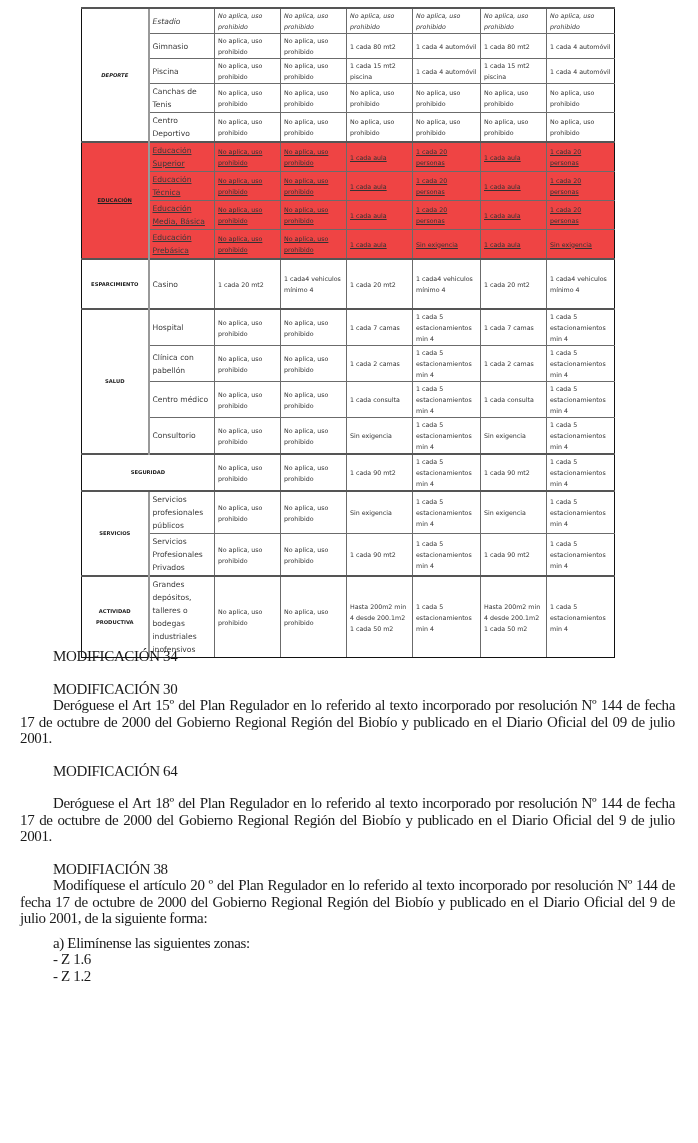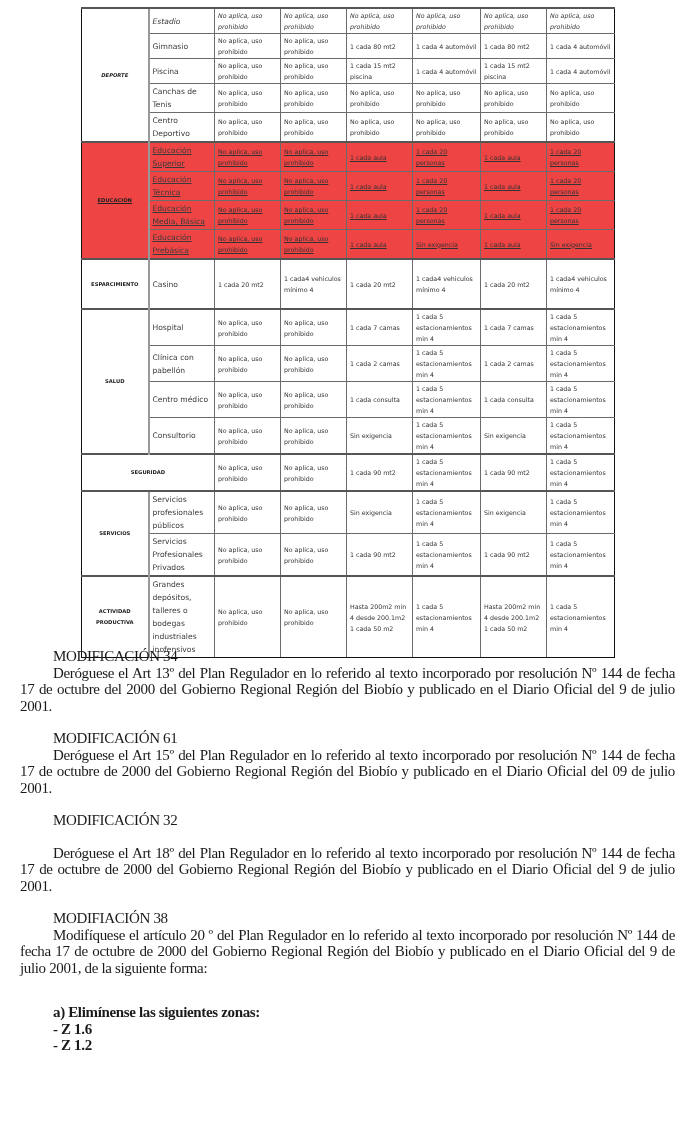--- a/index.html
+++ b/index.html
@@ -47,21 +47,21 @@
     width: 655px;
     font-family: "Liberation Serif", "DejaVu Serif", serif;
     font-size: 15px;
     line-height: 16.5px;
     color: #1a1a1a;
     letter-spacing: -0.35px;
   }
   .mod { margin-bottom: 16px; }
   .mod-title { padding-left: 33px; }
   .mod-body { text-indent: 33px; text-align: justify; text-align-last: left; }
-  .list { padding-left: 33px; margin-top: 28px; font-weight: bold; }
+  .list { padding-left: 33px; margin-top: 8px; }
 </style>
 </head>
 <body>
 
 <div class="table-wrap">
   <table class="parking">
     <colgroup>
       <col style="width:67px">
         <col style="width:66px">
         <col style="width:66px">
@@ -240,28 +240,27 @@
           <td>Hasta 200m2 min 4 desde 200.1m2 1 cada 50 m2</td>
           <td class="last">1 cada 5 estacionamientos min 4</td>
         </tr>
       </tbody>
   </table>
 </div>
 
 <div class="doc">
   <div class="mod">
     <div class="mod-title">MODIFICACIÓN 34</div>
-    <div class="mod-body">Deróguese el Art 13º del Plan Regulador en lo referido al texto incorporado por resolución Nº 144 de fecha 17 de octubre del 2000 del Gobierno Regional Región del Biobío y publicado en el Diario Oficial del 9 de julio 2001.</div>
-  </div>
-  <div class="mod">
-    <div class="mod-title">MODIFICACIÓN 61</div>
+  </div>
+  <div class="mod">
+    <div class="mod-title">MODIFICACIÓN 30</div>
     <div class="mod-body">Deróguese el Art 15º del Plan Regulador en lo referido al texto incorporado por resolución Nº 144 de fecha 17 de octubre de 2000 del Gobierno Regional Región del Biobío y publicado en el Diario Oficial del 09 de julio 2001.</div>
   </div>
   <div class="mod">
-    <div class="mod-title">MODIFICACIÓN 32</div>
+    <div class="mod-title">MODIFICACIÓN 64</div>
   </div>
   <div class="mod">
     <div class="mod-body">Deróguese el Art 18º del Plan Regulador en lo referido al texto incorporado por resolución Nº 144 de fecha 17 de octubre de 2000 del Gobierno Regional Región del Biobío y publicado en el Diario Oficial del 9 de julio 2001.</div>
   </div>
   <div class="mod" style="margin-bottom:0">
     <div class="mod-title">MODIFIACIÓN 38</div>
     <div class="mod-body">Modifíquese el artículo 20 º del Plan Regulador en lo referido al texto incorporado por resolución Nº 144 de fecha 17 de octubre de 2000 del Gobierno Regional Región del Biobío y publicado en el Diario Oficial del 9 de julio 2001, de la siguiente forma:</div>
   </div>
   <div class="list">
     <div>a) Elimínense las siguientes zonas:</div>

